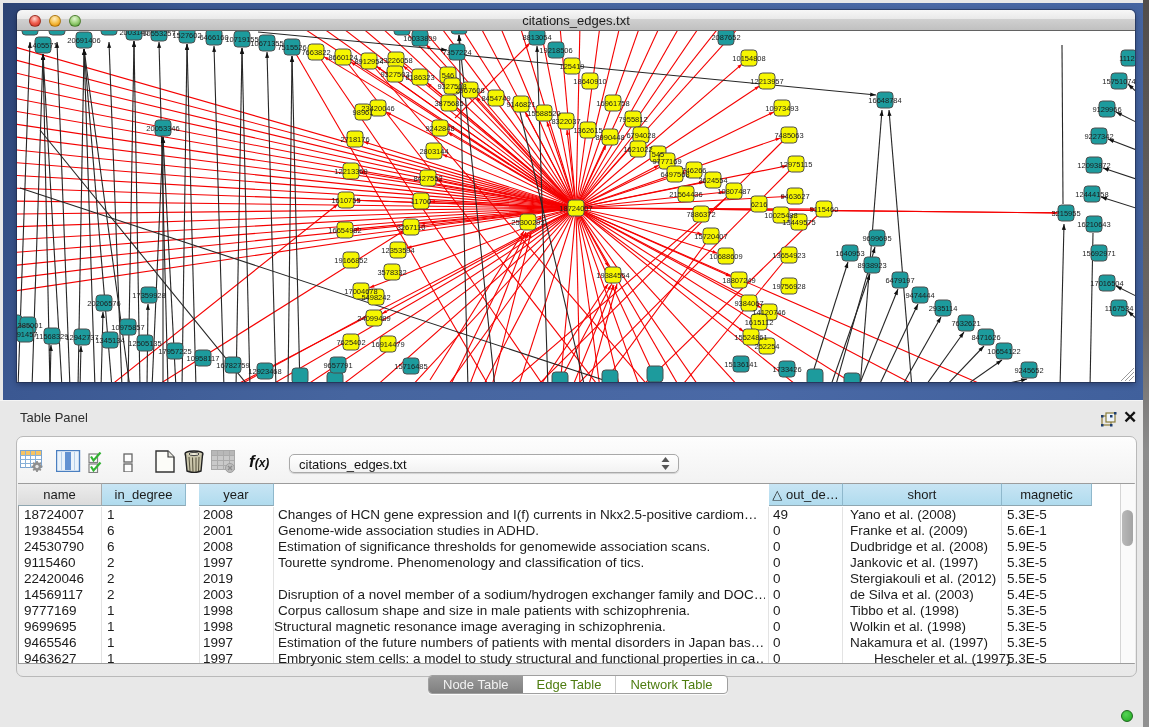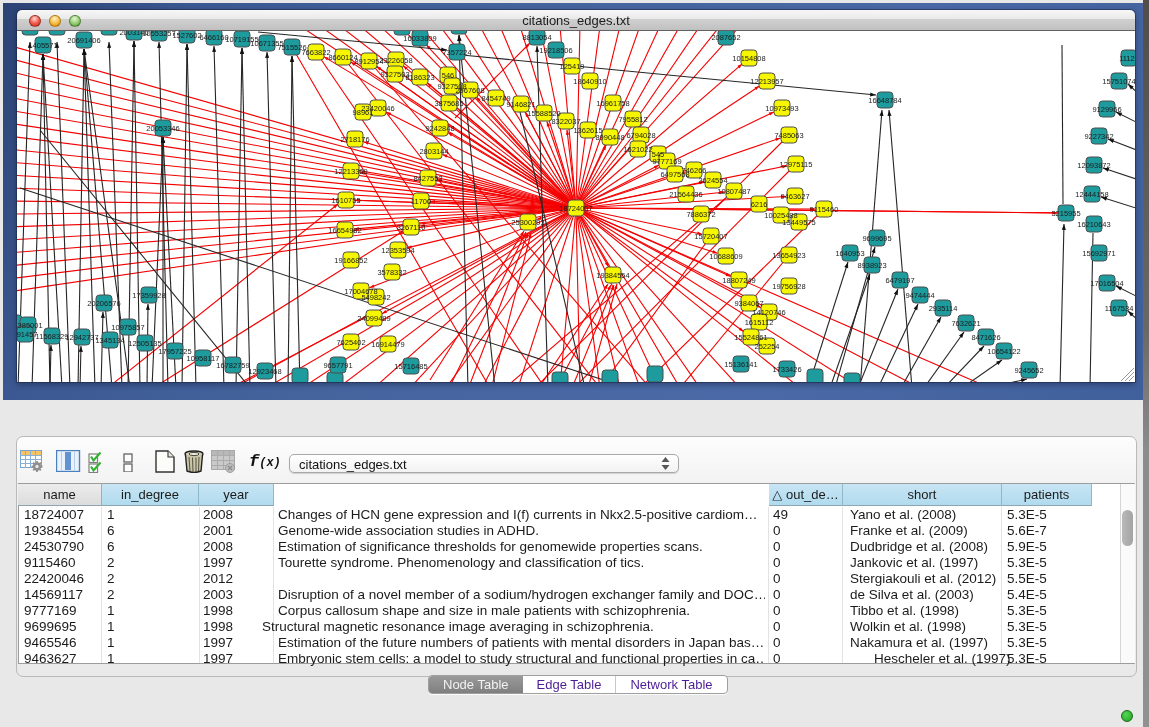--- a/index.html
+++ b/index.html
@@ -31,21 +31,21 @@
 #dtable{position:absolute;left:18px;top:483px;width:1117px;height:181px;background:#fff;border:1px solid #9c9c9c;border-right:1px solid #bbb}
 .hcell{position:absolute;top:483px;height:23px;background:linear-gradient(#c8e5f4,#b0dbee);border-right:1px solid #8fb8cc;border-top:1px solid #9c9c9c;border-bottom:1px solid #8fa6b0;font-size:13px;color:#1b1b1b;text-align:center;line-height:22px}
 .hgray{background:linear-gradient(#ececec,#dcdcdc)!important;border-right:1px solid #aaa!important}
 .vline{position:absolute;top:507px;height:156px;width:1px;background:#e3e3e3}
 .row{position:absolute;left:18px;width:1100px;height:16px;font-size:13.5px;color:#1b1b1b}
 .row span{position:absolute;top:0;white-space:nowrap}
 #scrollcol{position:absolute;left:1120px;top:484px;width:15px;height:179px;background:#fafafa;border-left:1px solid #d5d5d5}
 #thumb{position:absolute;left:1122px;top:510px;width:11px;height:36px;background:linear-gradient(90deg,#b9b9b9,#a3a3a3);border-radius:6px}
 
 #tabs{position:absolute;left:428px;top:675px;height:19px;border:1px solid #9f9f9f;border-radius:4px;background:#fff;box-shadow:0 1px 0 rgba(255,255,255,.8);font-size:13px;display:flex;overflow:hidden}
-#tabs div{padding:0 14px;line-height:18px;color:#4c1d95}
+#tabs div{padding:0 14px;line-height:18px;color:#4d7c0f}
 #tabs .sel{background:linear-gradient(#9a9a9a,#7f7f7f);color:#f2f2f2}
 #tabs .sep{border-left:1px solid #c9c9c9;padding:0;width:0}
 
 #memory{position:absolute;left:0;top:709px;width:1118px;text-align:right;font-size:12px;color:#1c1c1c}
 #memdot{position:absolute;left:1121px;top:710px;width:12px;height:12px;border-radius:50%;background:radial-gradient(circle at 40% 35%,#55d455,#2eb52e 70%,#1f9a1f);border:1px solid #1c661c}
 </style></head>
 <body>
 <div id="stage">
   <div id="desktop">
     <div id="win">
@@ -640,20 +640,33 @@
 <g stroke="#9a9a9a" stroke-width="1">
 <line x1="1121" y1="381" x2="1134" y2="368"></line>
 <line x1="1125" y1="381" x2="1134" y2="372"></line>
 <line x1="1129" y1="381" x2="1134" y2="376"></line>
 </g>
 </svg>
         </div>
     </div>
   </div>
   <div id="tablepanel">
+    <div id="tp-header">
+      <div id="tp-title">Table Panel</div>
+      <svg id="tp-float" width="16" height="15">
+          <rect x="1" y="4" width="9" height="9" fill="none" stroke="#8a7c3a" stroke-width="1.2"></rect>
+          <rect x="5" y="1" width="9" height="9" fill="#eef4fb" stroke="#8a7c3a" stroke-width="1.2"></rect>
+          <rect x="0" y="3" width="2.5" height="2.5" fill="#1d3d6e"></rect>
+          <rect x="9" y="3" width="2.5" height="2.5" fill="#1d3d6e"></rect>
+          <rect x="0" y="12" width="2.5" height="2.5" fill="#1d3d6e"></rect>
+          <rect x="9" y="12" width="2.5" height="2.5" fill="#1d3d6e"></rect>
+          <rect x="13" y="0" width="2.5" height="2.5" fill="#1d3d6e"></rect>
+        </svg>
+      <div id="tp-x">✕</div>
+    </div>
     <div id="container"></div>
   </div>
 
   <svg class="ticon" style="left:20px;top:450px" width="25" height="23">
       <rect x="0.5" y="0.5" width="21" height="17" fill="#fff" stroke="#7aa3cf"></rect>
       <rect x="1" y="1" width="20" height="4" fill="#f6c464"></rect>
       <g stroke="#88b1d8" stroke-width="1">
         <line x1="0" y1="5.5" x2="21" y2="5.5"></line>
         <line x1="0" y1="9.5" x2="21" y2="9.5"></line>
         <line x1="0" y1="13.5" x2="21" y2="13.5"></line>
@@ -712,37 +725,37 @@
         <line x1="1" y1="5.5" x2="23" y2="5.5"></line>
         <line x1="1" y1="10.5" x2="23" y2="10.5"></line>
         <line x1="1" y1="15.5" x2="23" y2="15.5"></line>
         <line x1="6.5" y1="1" x2="6.5" y2="20"></line>
         <line x1="12.5" y1="1" x2="12.5" y2="20"></line>
         <line x1="18.5" y1="1" x2="18.5" y2="20"></line>
       </g>
       <circle cx="19" cy="18" r="4.5" fill="#bdbdbd" stroke="#9e9e9e"></circle>
       <path d="M17 16 L21 20 M21 16 L17 20" stroke="#8e8e8e" stroke-width="1.4"></path>
     </svg>
-  <div class="ticon" style="left:249px;top:452px;font-family:Liberation Mono, monospace;font-style:italic;font-weight:bold;font-size:17px;color:#111">f<span style="font-size:12px">(x)</span></div>
+  <div class="ticon" style="left:249px;top:452px;font-family:Liberation Sans, sans-serif;font-style:italic;font-weight:bold;font-size:17px;color:#111">f<span style="font-size:12px">(x)</span></div>
   <div id="dropdown">
       <span>citations_edges.txt</span>
     <svg width="9" height="14" style="position:absolute;right:8px;top:2px">
         <path d="M4.5 0 L8.5 5 L0.5 5 Z" fill="#555"></path>
         <path d="M4.5 13 L8.5 8 L0.5 8 Z" fill="#555"></path>
       </svg>
   </div>
 
   <div id="dtable"></div>
 
   <div class="hcell hgray" style="left:18px;width:84px">name</div>
-  <div class="hcell" style="left:102px;width:97px">in_degree</div>
+  <div class="hcell" style="left:102px;width:84px">in_degree</div>
   <div class="hcell" style="left:199px;width:75px">year</div>
   <div class="hcell" style="left:769px;width:74px">△ out_de…</div>
   <div class="hcell" style="left:843px;width:159px">short</div>
-  <div class="hcell" style="left:1002px;width:90px">patients</div>
+  <div class="hcell" style="left:1002px;width:90px">magnetic</div>
   <div class="vline" style="left:101px"></div>
   <div class="vline" style="left:199px"></div>
   <div class="vline" style="left:273px"></div>
   <div class="vline" style="left:768px"></div>
   <div class="vline" style="left:842px"></div>
   <div class="vline" style="left:1001px"></div>
   <div class="row" style="top:507px">
       <span style="left:6px">18724007</span>
       <span style="left:89px">1</span>
       <span style="left:185px">2008</span>
@@ -751,44 +764,44 @@
       <span style="left:832px">Yano et al. (2008)</span>
       <span style="left:989px">5.3E-5</span>
     </div>
 <div class="row" style="top:523px">
       <span style="left:6px">19384554</span>
       <span style="left:89px">6</span>
       <span style="left:185px">2001</span>
       <span style="left:260px;max-width:487px;overflow:hidden">Genome-wide association studies in ADHD.</span>
       <span style="left:755px">0</span>
       <span style="left:832px">Franke et al. (2009)</span>
-      <span style="left:989px">5.6E-7</span>
+      <span style="left:989px">5.6E-1</span>
     </div>
 <div class="row" style="top:539px">
       <span style="left:6px">24530790</span>
       <span style="left:89px">6</span>
       <span style="left:185px">2008</span>
-      <span style="left:260px;max-width:487px;overflow:hidden">Estimation of significance thresholds for genomewide properties scans.</span>
+      <span style="left:260px;max-width:487px;overflow:hidden">Estimation of significance thresholds for genomewide association scans.</span>
       <span style="left:755px">0</span>
       <span style="left:832px">Dudbridge et al. (2008)</span>
       <span style="left:989px">5.9E-5</span>
     </div>
 <div class="row" style="top:555px">
       <span style="left:6px">9115460</span>
       <span style="left:89px">2</span>
       <span style="left:185px">1997</span>
       <span style="left:260px;max-width:487px;overflow:hidden">Tourette syndrome. Phenomenology and classification of tics.</span>
       <span style="left:755px">0</span>
       <span style="left:832px">Jankovic et al. (1997)</span>
       <span style="left:989px">5.3E-5</span>
     </div>
 <div class="row" style="top:571px">
       <span style="left:6px">22420046</span>
       <span style="left:89px">2</span>
-      <span style="left:185px">2012</span>
+      <span style="left:185px">2019</span>
       <span style="left:755px">0</span>
       <span style="left:832px">Stergiakouli et al. (2012)</span>
       <span style="left:989px">5.5E-5</span>
     </div>
 <div class="row" style="top:587px">
       <span style="left:6px">14569117</span>
       <span style="left:89px">2</span>
       <span style="left:185px">2003</span>
       <span style="left:260px;max-width:487px;overflow:hidden">Disruption of a novel member of a sodium/hydrogen exchanger family and DOC…</span>
       <span style="left:755px">0</span>
@@ -801,21 +814,21 @@
       <span style="left:185px">1998</span>
       <span style="left:260px;max-width:487px;overflow:hidden">Corpus callosum shape and size in male patients with schizophrenia.</span>
       <span style="left:755px">0</span>
       <span style="left:832px">Tibbo et al. (1998)</span>
       <span style="left:989px">5.3E-5</span>
     </div>
 <div class="row" style="top:619px">
       <span style="left:6px">9699695</span>
       <span style="left:89px">1</span>
       <span style="left:185px">1998</span>
-      <span style="left:244px;max-width:487px;overflow:hidden">Structural magnetic resonance image averaging in schizophrenia.</span>
+      <span style="left:256px;max-width:487px;overflow:hidden">Structural magnetic resonance image averaging in schizophrenia.</span>
       <span style="left:755px">0</span>
       <span style="left:832px">Wolkin et al. (1998)</span>
       <span style="left:989px">5.3E-5</span>
     </div>
 <div class="row" style="top:635px">
       <span style="left:6px">9465546</span>
       <span style="left:89px">1</span>
       <span style="left:185px">1997</span>
       <span style="left:260px;max-width:487px;overflow:hidden">Estimation of the future numbers of patients with mental disorders in Japan bas…</span>
       <span style="left:755px">0</span>

